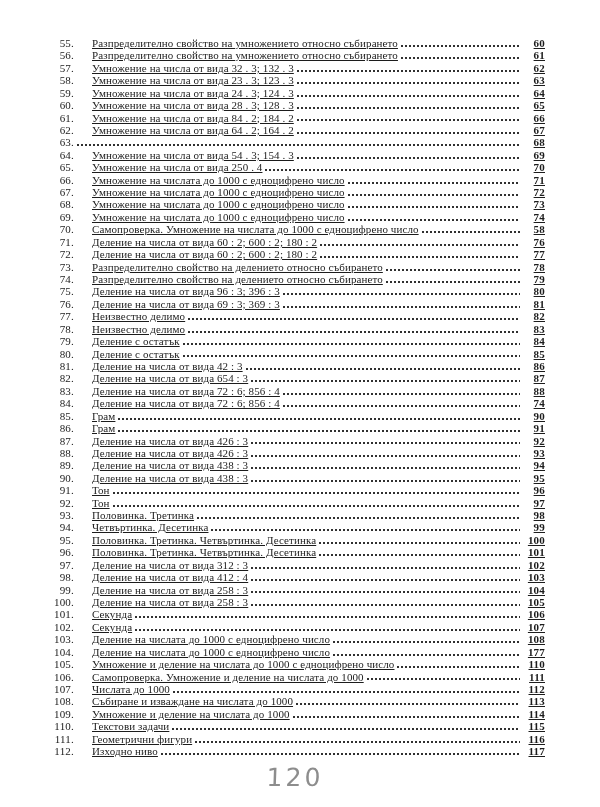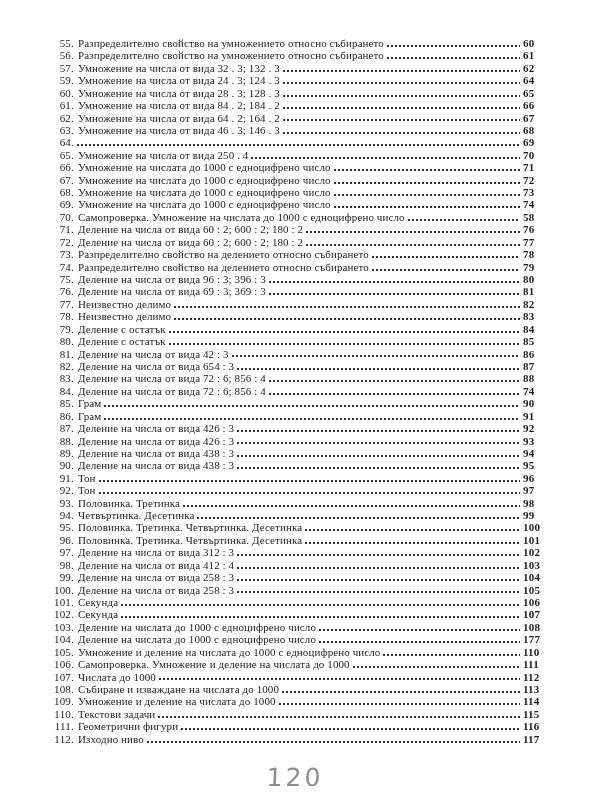--- a/index.html
+++ b/index.html
@@ -30,40 +30,42 @@
     line-height: 12.42px;
     font-size: 11px;
     white-space: nowrap;
   }
   .num {
     flex: 0 0 29px;
     text-align: right;
     letter-spacing: 0.2px;
   }
   .title {
-    margin-left: 4px;
+    margin-left: 18px;
     letter-spacing: 0.1px;
+    text-decoration: underline;
   }
   .leader {
     flex: 1 1 auto;
     align-self: flex-end;
     height: 2px;
     margin: 0 3px 2.5px 2px;
     background-image: radial-gradient(circle, #2a2a2a 0.7px, transparent 0.95px);
     background-size: 4px 2px;
     background-repeat: repeat-x;
     background-position: 0 50%;
     min-width: 8px;
   }
   .pg {
     flex: 0 0 auto;
     min-width: 22px;
-    text-align: left;
+    text-align: right;
     font-weight: bold;
     letter-spacing: 0.2px;
+    text-decoration: underline;
   }
   .handwritten {
     position: absolute;
     top: 763px;
     left: 0;
     width: 590px;
     text-align: center;
     font-family: "DejaVu Sans", sans-serif;
     font-size: 25px;
     font-weight: 400;
@@ -89,20 +91,26 @@
         <span class="leader"></span>
         <span class="pg">61</span>
       </div>
       <div class="row">
         <span class="num">57.</span>
         <span class="title">Умножение на числа от вида 32 . 3; 132 . 3</span>
         <span class="leader"></span>
         <span class="pg">62</span>
       </div>
       <div class="row">
+        <span class="num">58.</span>
+        <span class="title">Умножение на числа от вида 23 . 3; 123 . 3</span>
+        <span class="leader"></span>
+        <span class="pg">63</span>
+      </div>
+      <div class="row">
         <span class="num">59.</span>
         <span class="title">Умножение на числа от вида 24 . 3; 124 . 3</span>
         <span class="leader"></span>
         <span class="pg">64</span>
       </div>
       <div class="row">
         <span class="num">60.</span>
         <span class="title">Умножение на числа от вида 28 . 3; 128 . 3</span>
         <span class="leader"></span>
         <span class="pg">65</span>
@@ -114,26 +122,26 @@
         <span class="pg">66</span>
       </div>
       <div class="row">
         <span class="num">62.</span>
         <span class="title">Умножение на числа от вида 64 . 2; 164 . 2</span>
         <span class="leader"></span>
         <span class="pg">67</span>
       </div>
       <div class="row">
         <span class="num">63.</span>
-        <span class="title">Умножение на числа от вида 46 . 3; 146 . 3</span>
         <span class="leader"></span>
         <span class="pg">68</span>
       </div>
       <div class="row">
         <span class="num">64.</span>
+        <span class="title">Умножение на числа от вида 54 . 3; 154 . 3</span>
         <span class="leader"></span>
         <span class="pg">69</span>
       </div>
       <div class="row">
         <span class="num">65.</span>
         <span class="title">Умножение на числа от вида 250 . 4</span>
         <span class="leader"></span>
         <span class="pg">70</span>
       </div>
       <div class="row">

